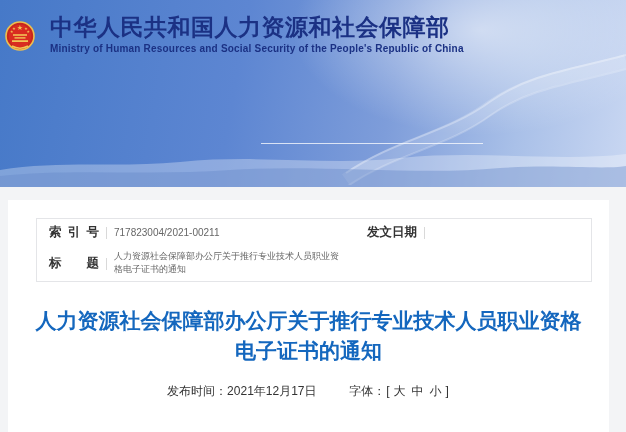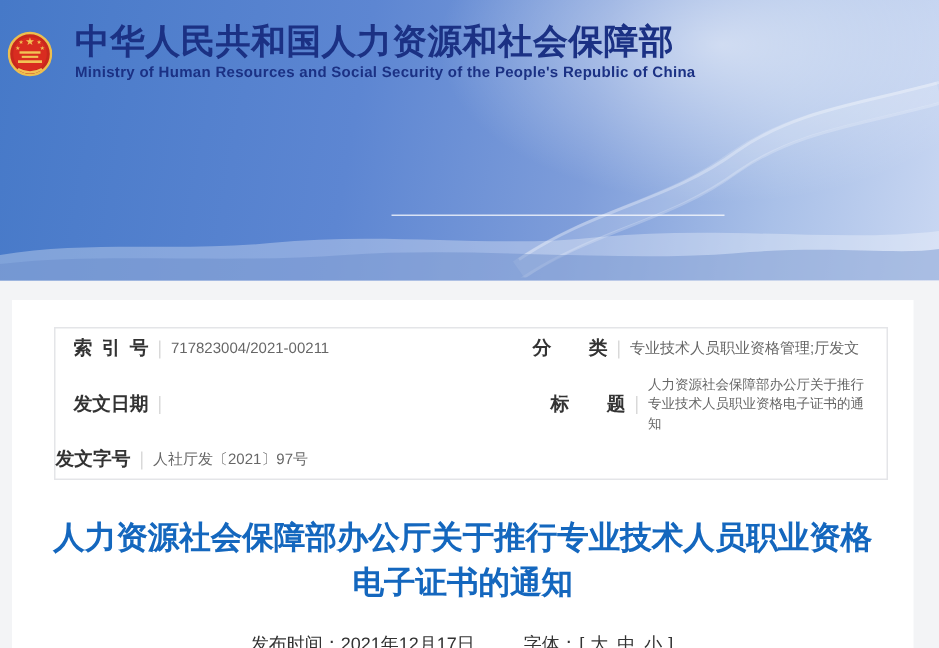--- a/index.html
+++ b/index.html
@@ -118,43 +118,33 @@
 
   <div class="info-box">
     <div class="info-grid">
 
       <div class="cell cell-l">
         <span class="cell-label">索引号</span>
         <span class="vr"></span>
         <span class="cell-value">717823004/2021-00211</span>
       </div>
 
-      <div class="cell">
-        <span class="cell-label">分类</span>
-        <span class="vr"></span>
-        <span class="cell-value">专业技术人员职业资格管理;厅发文</span>
-      </div>
 
       <div class="cell cell-l">
         <span class="cell-label">发文日期</span>
         <span class="vr"></span>
       </div>
 
 
       <div class="cell cell-l">
         <span class="cell-label">标题</span>
         <span class="vr"></span>
         <span class="cell-value small">人力资源社会保障部办公厅关于推行专业技术人员职业资格电子证书的通知</span>
       </div>
 
-      <div class="cell">
-        <span class="cell-label">发文字号</span>
-        <span class="vr"></span>
-        <span class="cell-value">人社厅发〔2021〕97号</span>
-      </div>
 
     </div>
   </div>
 
   <h1 class="article-title">人力资源社会保障部办公厅关于推行专业技术人员职业资格电子证书的通知</h1>
 
   <div class="meta">
     <span>发布时间：</span><span>2021年12月17日</span>
     <span class="gap"></span>
     <span>字体：</span><span class="bracket">[</span><span class="font-link">大</span><span class="font-link">中</span><span class="font-link">小</span><span class="bracket">]</span>

